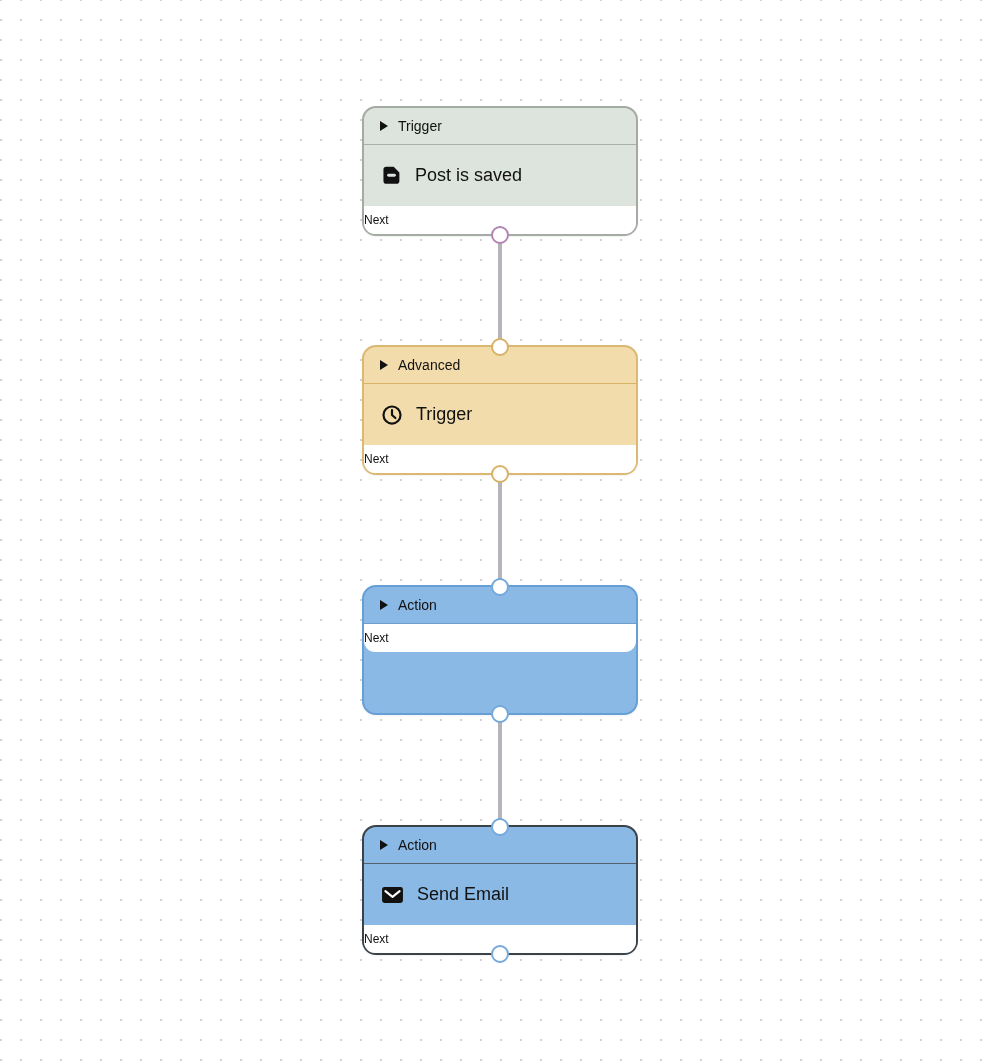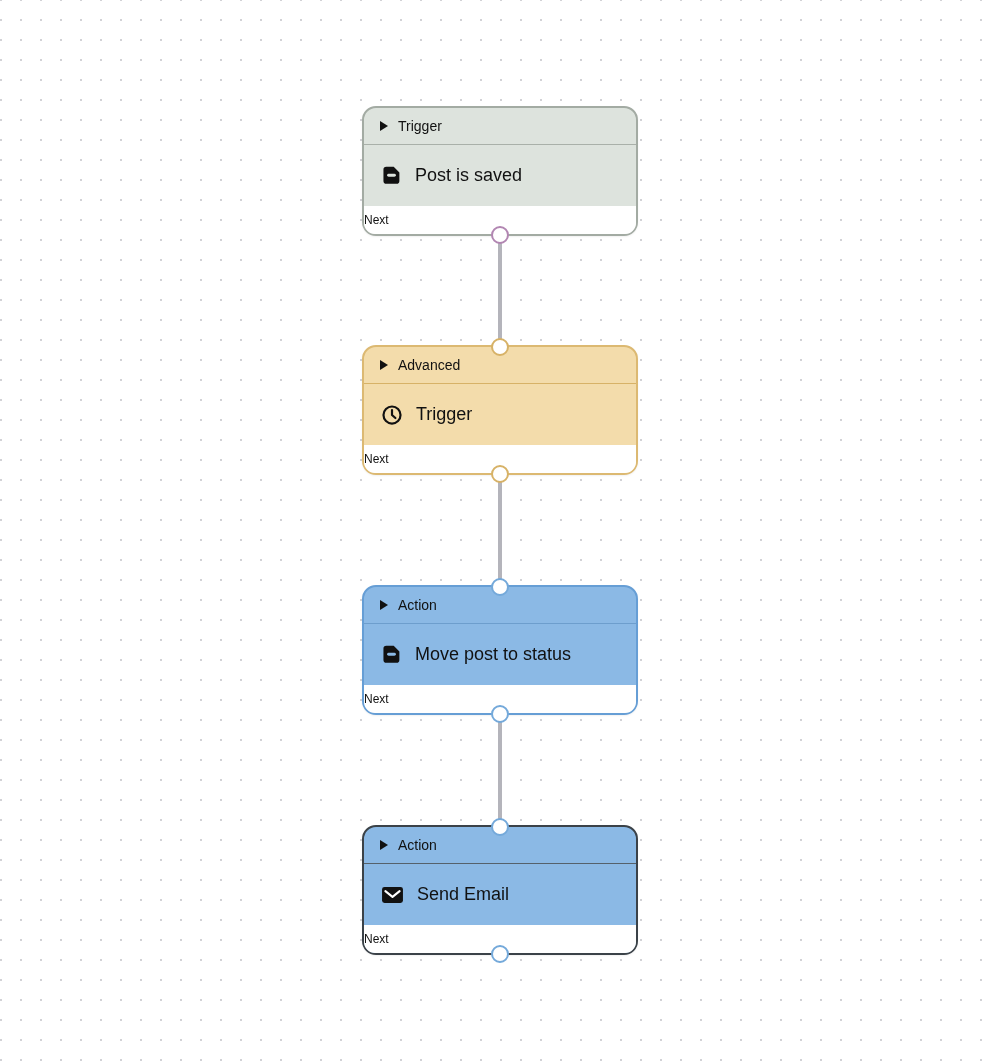--- a/index.html
+++ b/index.html
@@ -146,29 +146,20 @@
     <div class="port out"></div>
   </div>
 
   <div class="node n3" style="--fill: #8bb9e5; --border: #669ed5; --divider: #6d9ecd; --port: #74a9da;">
     <div class="node-header">
       <svg class="tri" width="8" height="10" viewBox="0 0 8 10">
           <polygon points="0,0 8,5 0,10" fill="#111111"></polygon>
         </svg>
       <span>Action</span>
     </div>
-    <div class="node-body">
-      <span class="icon">
-        <svg width="21" height="21" viewBox="0 0 24 24">
-            <path d="M6 2 h8.5 L21 8.5 V18.2 A3.2 3.2 0 0 1 17.8 21.4 H6 A3.2 3.2 0 0 1 2.8 18.2 V5.2 A3.2 3.2 0 0 1 6 2 Z" fill="#111111"></path>
-            <rect x="7" y="10.1" width="10" height="3.4" rx="1.7" fill="#8bb9e5"></rect>
-          </svg>
-      </span>
-      <span>Move post to status</span>
-    </div>
     <div class="node-footer">
       <span>Next</span>
     </div>
     <div class="port in"></div>
     <div class="port out"></div>
   </div>
 
   <div class="node n4 selected" style="--fill: #8bb9e5; --border: #3b4248; --divider: #55616b; --port: #74a9da;">
     <div class="node-header">
       <svg class="tri" width="8" height="10" viewBox="0 0 8 10">

